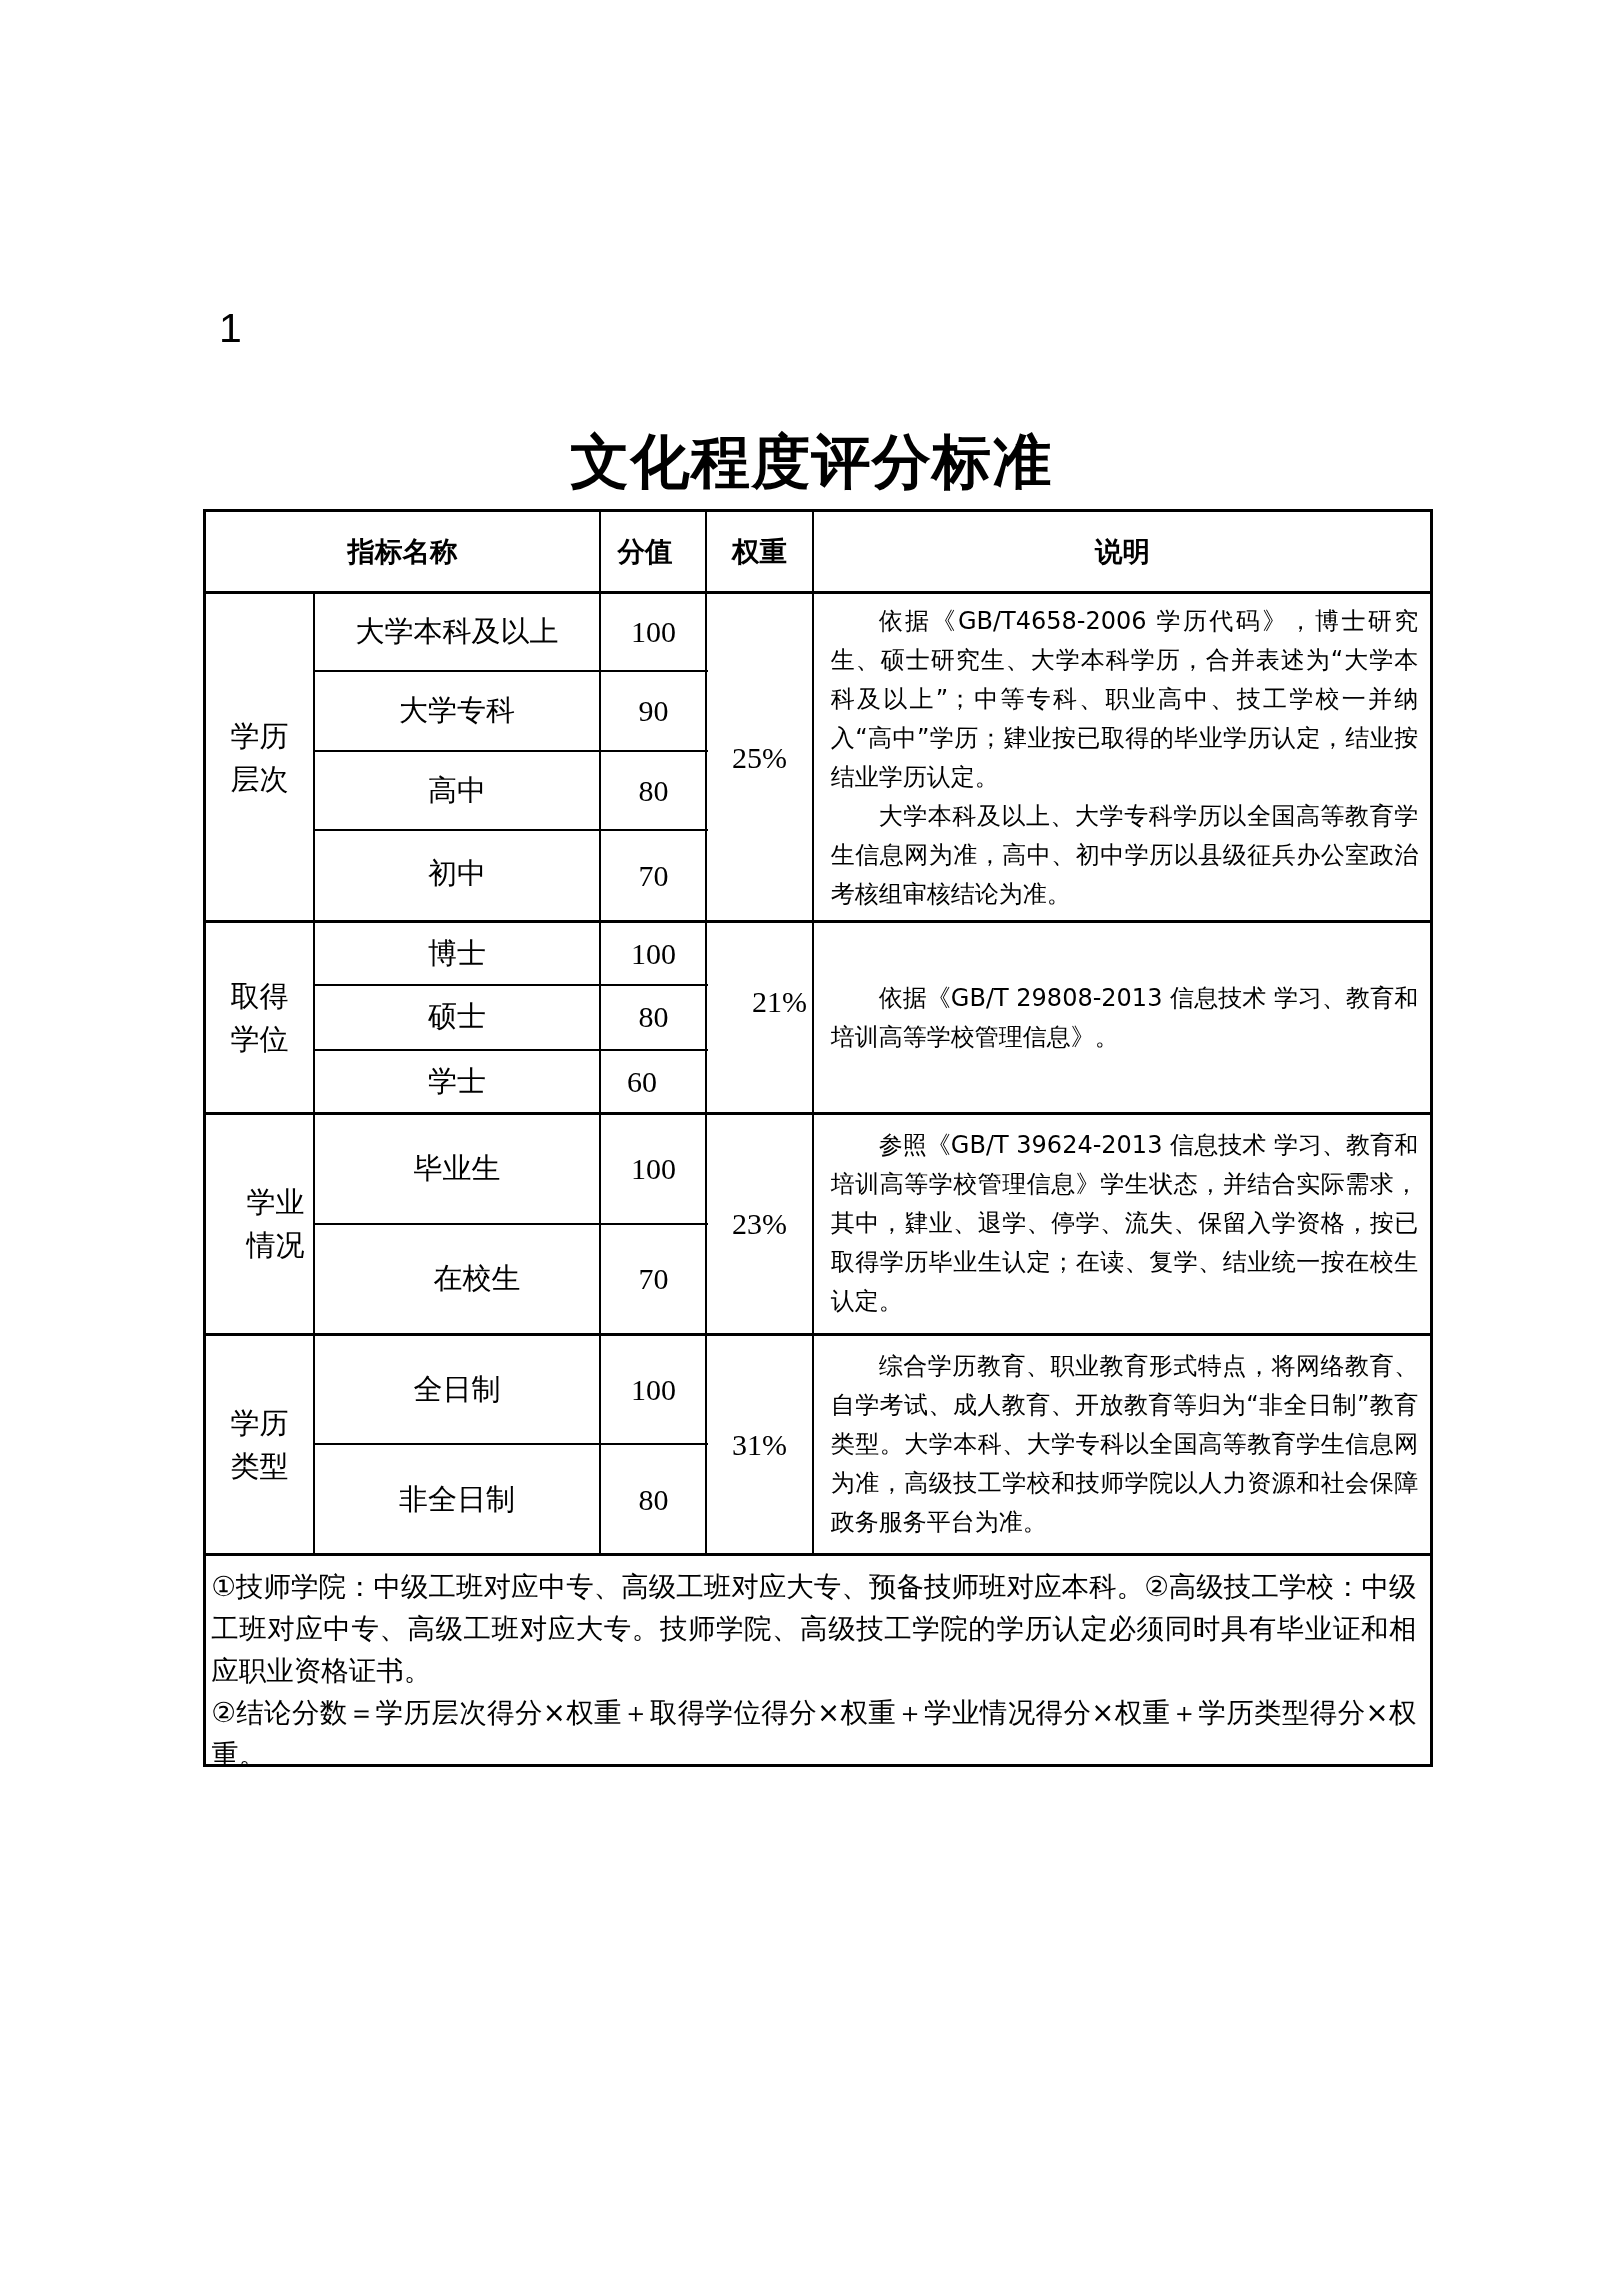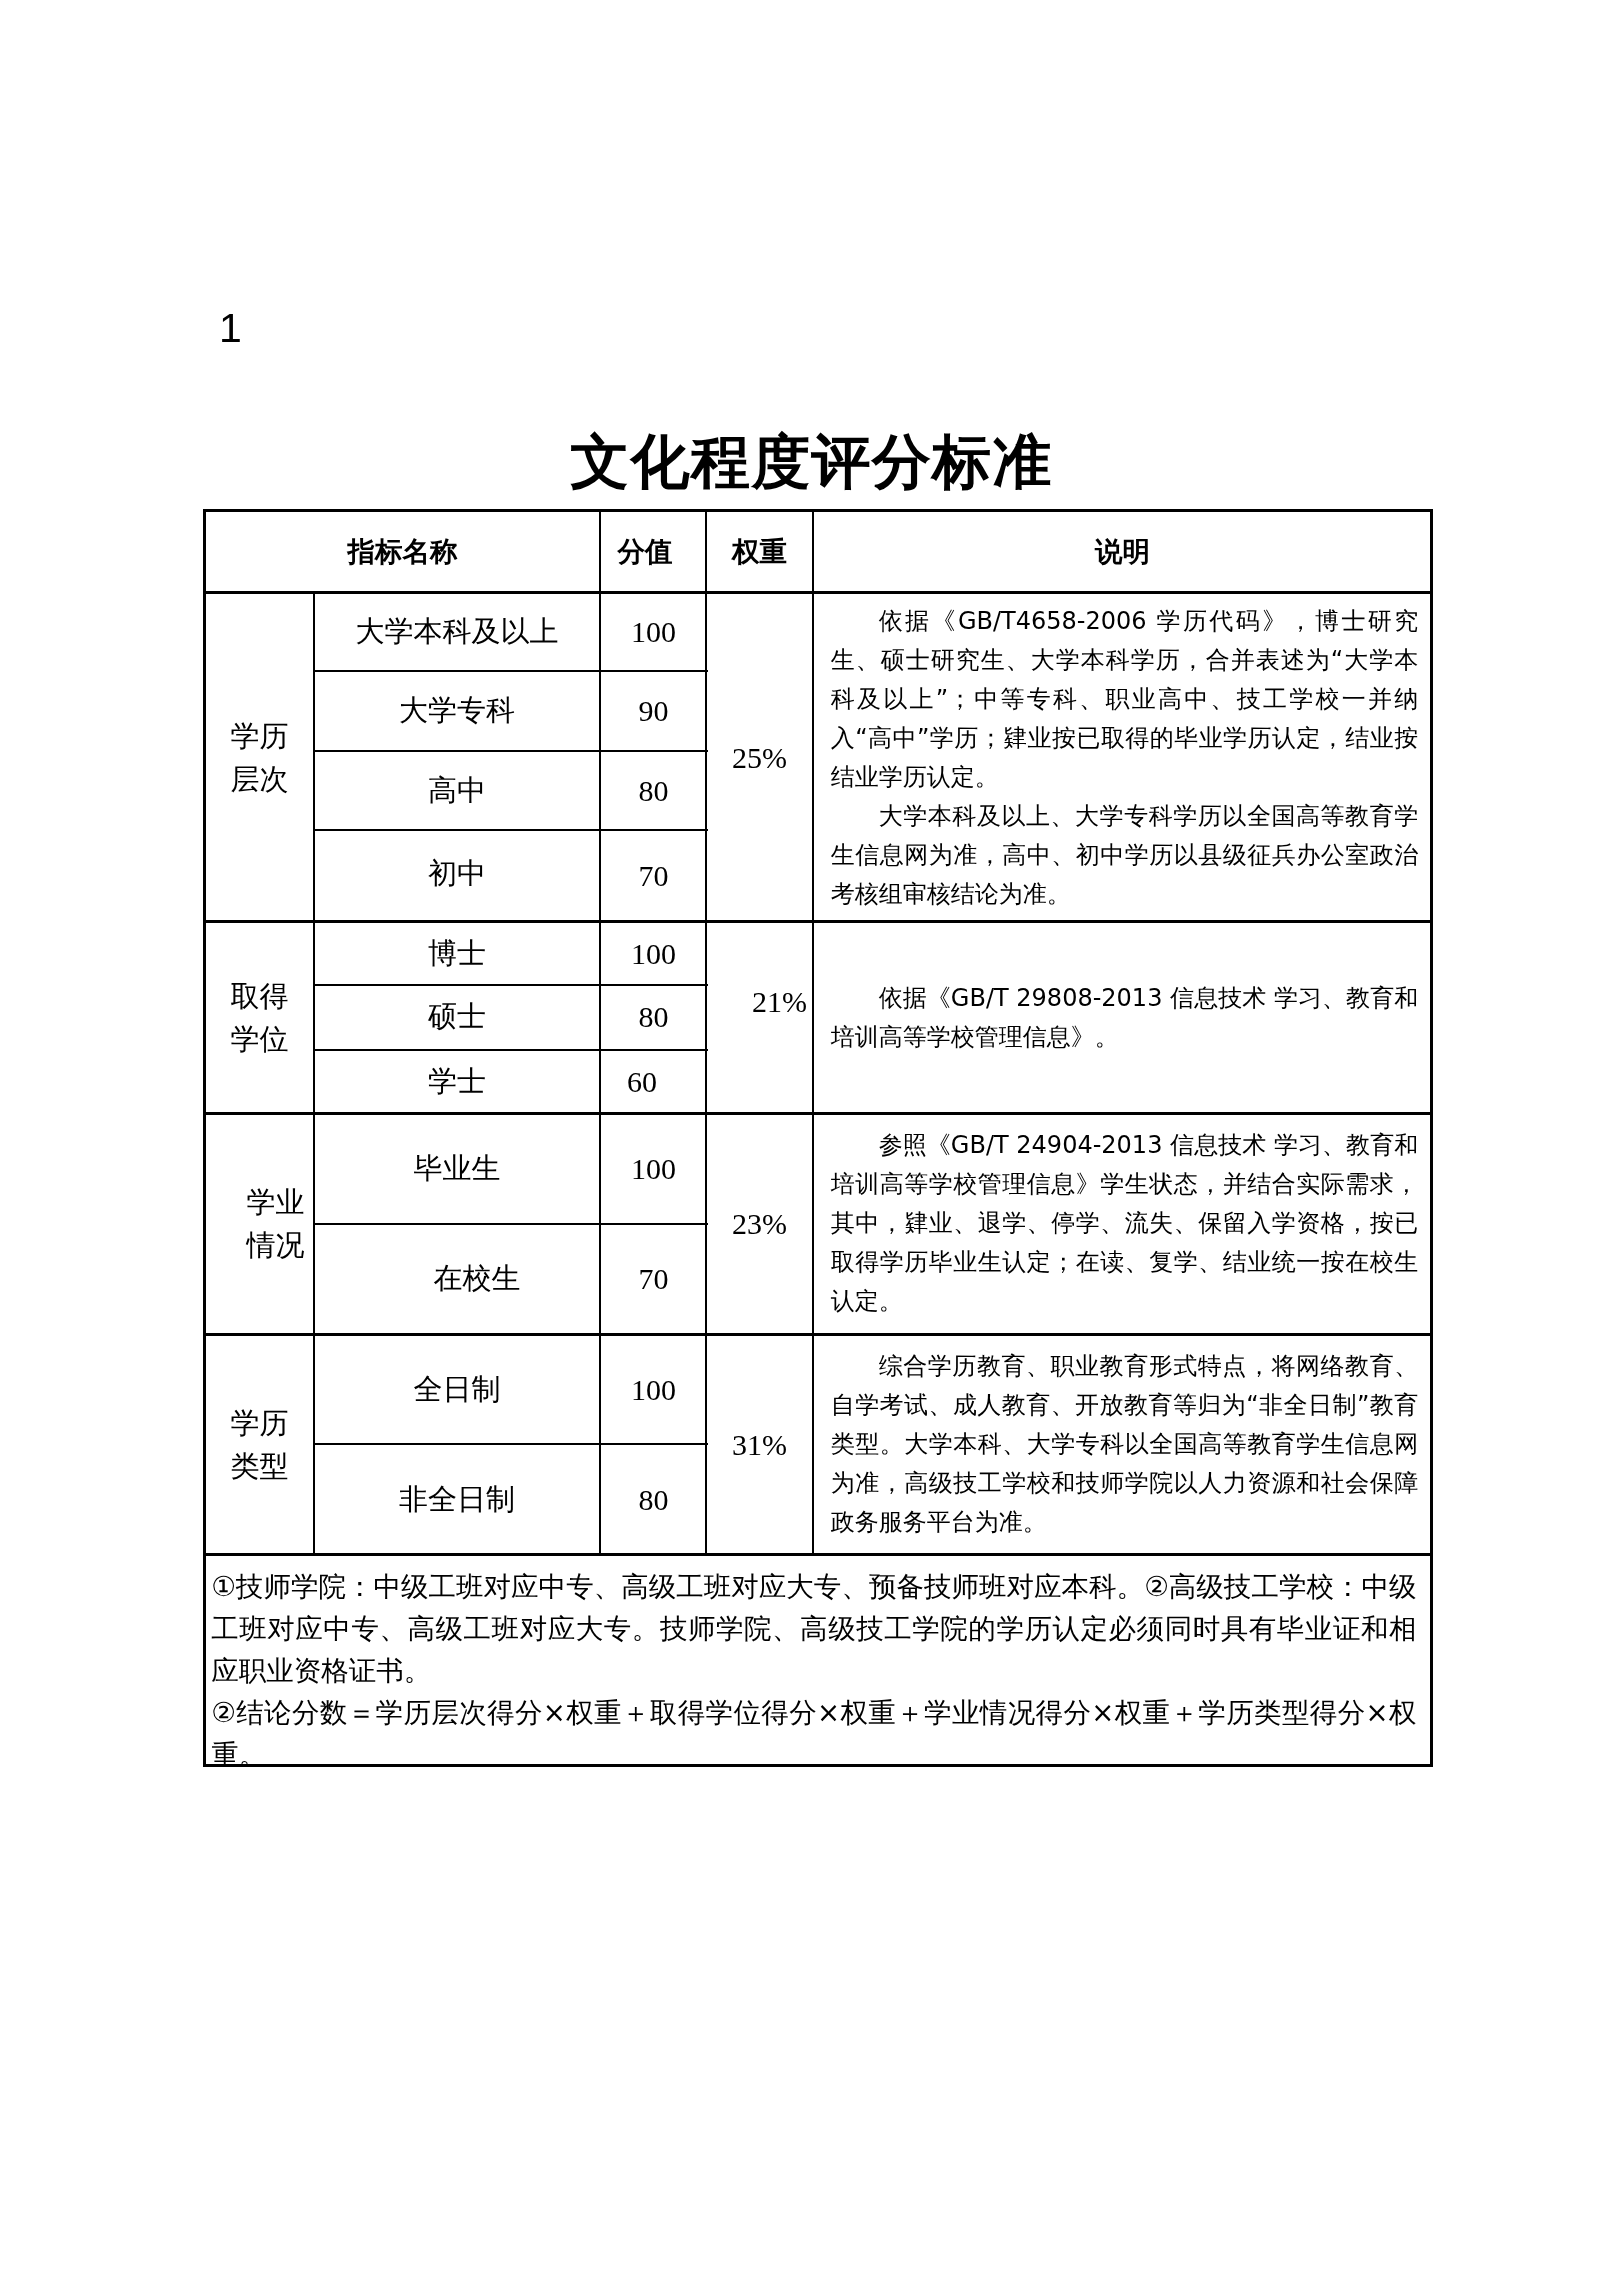--- a/index.html
+++ b/index.html
@@ -88,21 +88,21 @@
   <div class="cell cat" style="left:16px; top:603px; width:107px; height:217px;">
     <span>学业</span>
     <span>情况</span>
   </div>
   <div class="cell item" style="left:109px; top:603px; width:284px; height:107px;">毕业生</div>
   <div class="cell val" style="left:396px; top:603px; width:103px; height:107px;">100</div>
   <div class="cell item" style="left:109px; top:713px; width:324px; height:107px;">在校生</div>
   <div class="cell val" style="left:396px; top:713px; width:103px; height:107px;">70</div>
   <div class="cell val" style="left:501px; top:603px; width:105px; height:217px;">23%</div>
   <div class="desc" style="left:609px; top:603px; width:615px; height:217px;">
-    <p>参照《GB/T 24904-2013 信息技术 学习、教育和培训高等学校管理信息》学生状态，并结合实际需求，其中，肄业、退学、停学、流失、保留入学资格，按已取得学历毕业生认定；在读、复学、结业统一按在校生认定。</p>
+    <p>参照《GB/T 39624-2013 信息技术 学习、教育和培训高等学校管理信息》学生状态，并结合实际需求，其中，肄业、退学、停学、流失、保留入学资格，按已取得学历毕业生认定；在读、复学、结业统一按在校生认定。</p>
   </div>
 
   <div class="cell cat" style="left:0; top:824px; width:107px; height:217px;">
     <span>学历</span>
     <span>类型</span>
   </div>
   <div class="cell item" style="left:109px; top:824px; width:284px; height:107px;">全日制</div>
   <div class="cell val" style="left:396px; top:824px; width:103px; height:107px;">100</div>
   <div class="cell item" style="left:109px; top:934px; width:284px; height:107px;">非全日制</div>
   <div class="cell val" style="left:396px; top:934px; width:103px; height:107px;">80</div>

